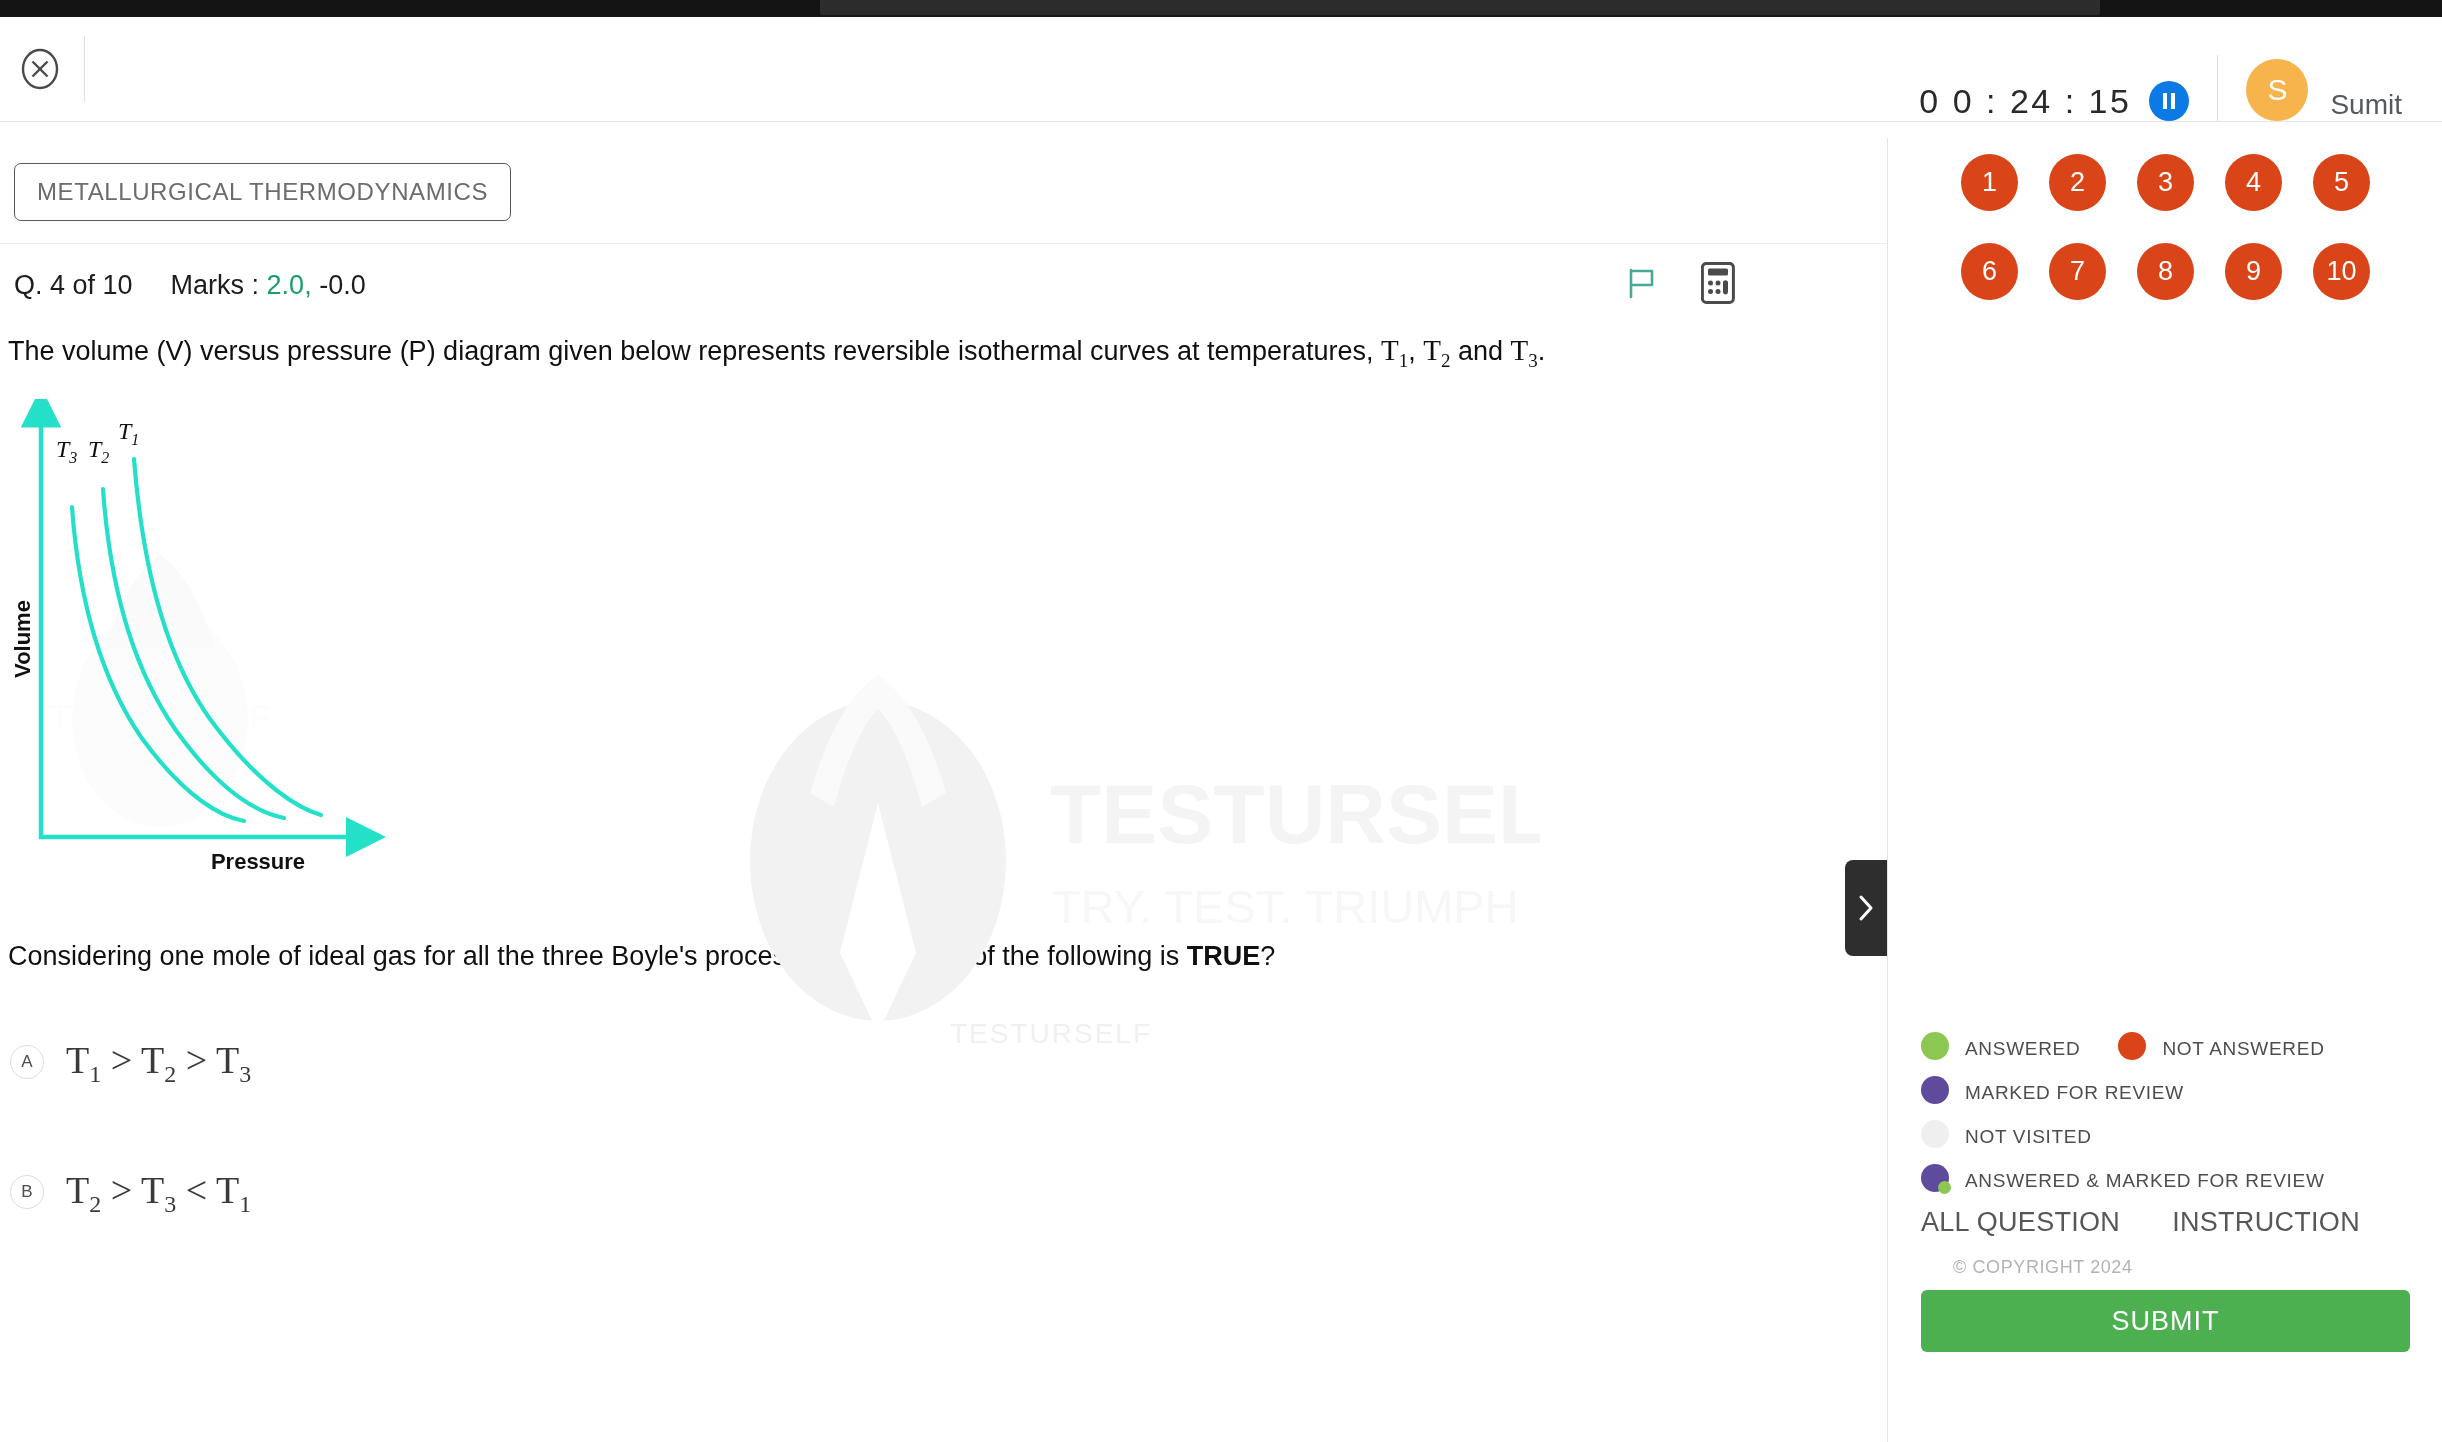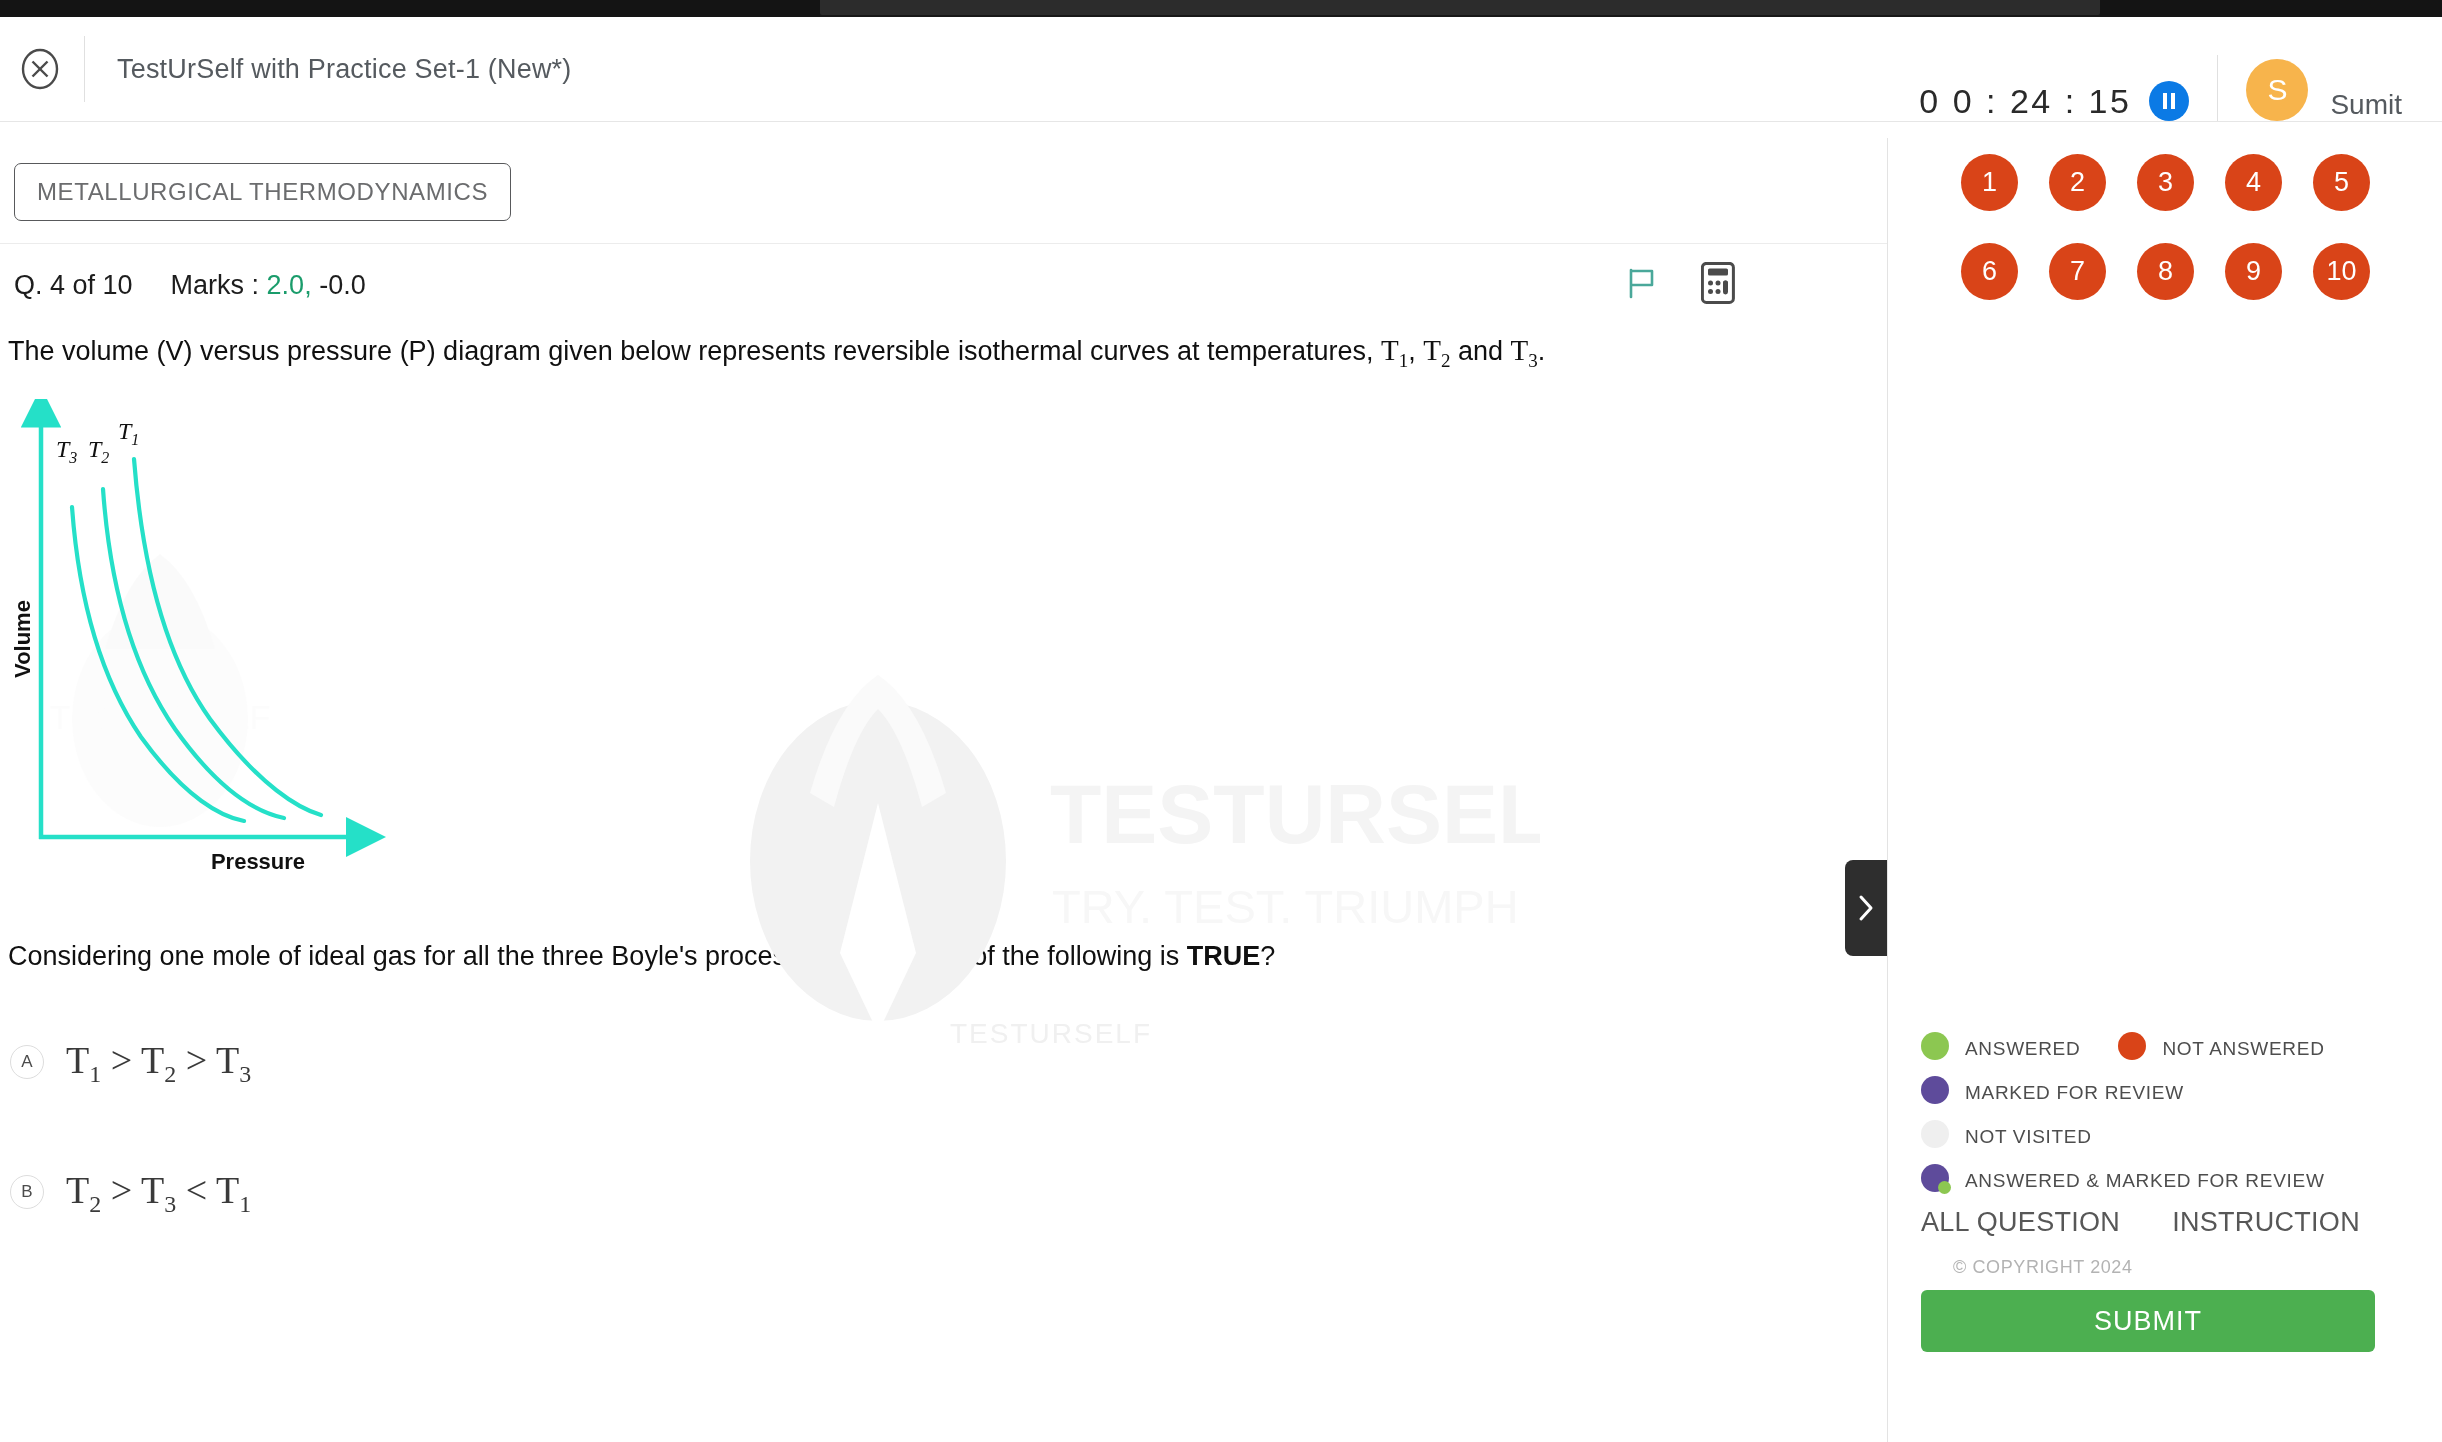--- a/index.html
+++ b/index.html
@@ -152,21 +152,21 @@
   .lg-dot { width:28px; height:28px; border-radius:50%; flex:none; }
   .lg-label { font-size:19px; color:#4d4d4d; letter-spacing:.7px; margin-left:16px; }
   .lg-gap { margin-left: 38px; }
 
   #links { position:absolute; left:32px; top: 1085px; display:flex; gap:52px; }
   .link { font-size:27px; color:#575757; cursor:pointer; letter-spacing:.3px;text-align:right; }
   #copyright { position:absolute; left:32px; top: 1135px; font-size:18px; color:#b3b3b3; letter-spacing:.6px;margin-left:32px; }
 
   #submit-btn {
     position:absolute; left:32px; top: 1168px;
-    width: 454px; height: 62px; background:#4caf50; color:#fff;
+    width: 489px; height: 62px; background:#4caf50; color:#fff;
     border:none; border-radius:6px; font-size:27px; letter-spacing:1px;
     cursor:pointer; font-family:"Liberation Sans", sans-serif;
   }
 </style>
 </head>
 <body>
 
 <div id="topbar">
   <div class="seg-a"></div>
   <div class="seg-b"></div>
@@ -178,21 +178,20 @@
   <div id="close-btn">
     <svg width="44" height="44" viewBox="0 0 44 44">
       <ellipse cx="22" cy="22" rx="17" ry="19" fill="none" stroke="#4a4a4a" stroke-width="2.4"></ellipse>
       <line x1="14.5" y1="14.5" x2="29.5" y2="29.5" stroke="#4a4a4a" stroke-width="2.4"></line>
       <line x1="29.5" y1="14.5" x2="14.5" y2="29.5" stroke="#4a4a4a" stroke-width="2.4"></line>
     </svg>
   </div>
 
   <div id="hdr-divider"></div>
 
-  <div id="exam-title">TestUrSelf with Practice Set-1 (New*)</div>
 
   <div id="hdr-right">
     <div id="timer">0 0 : 24 : 15</div>
 
     <div id="pause-btn">
       <i></i>
         <i></i>
     </div>
 
     <div id="hdr-divider2"></div>

